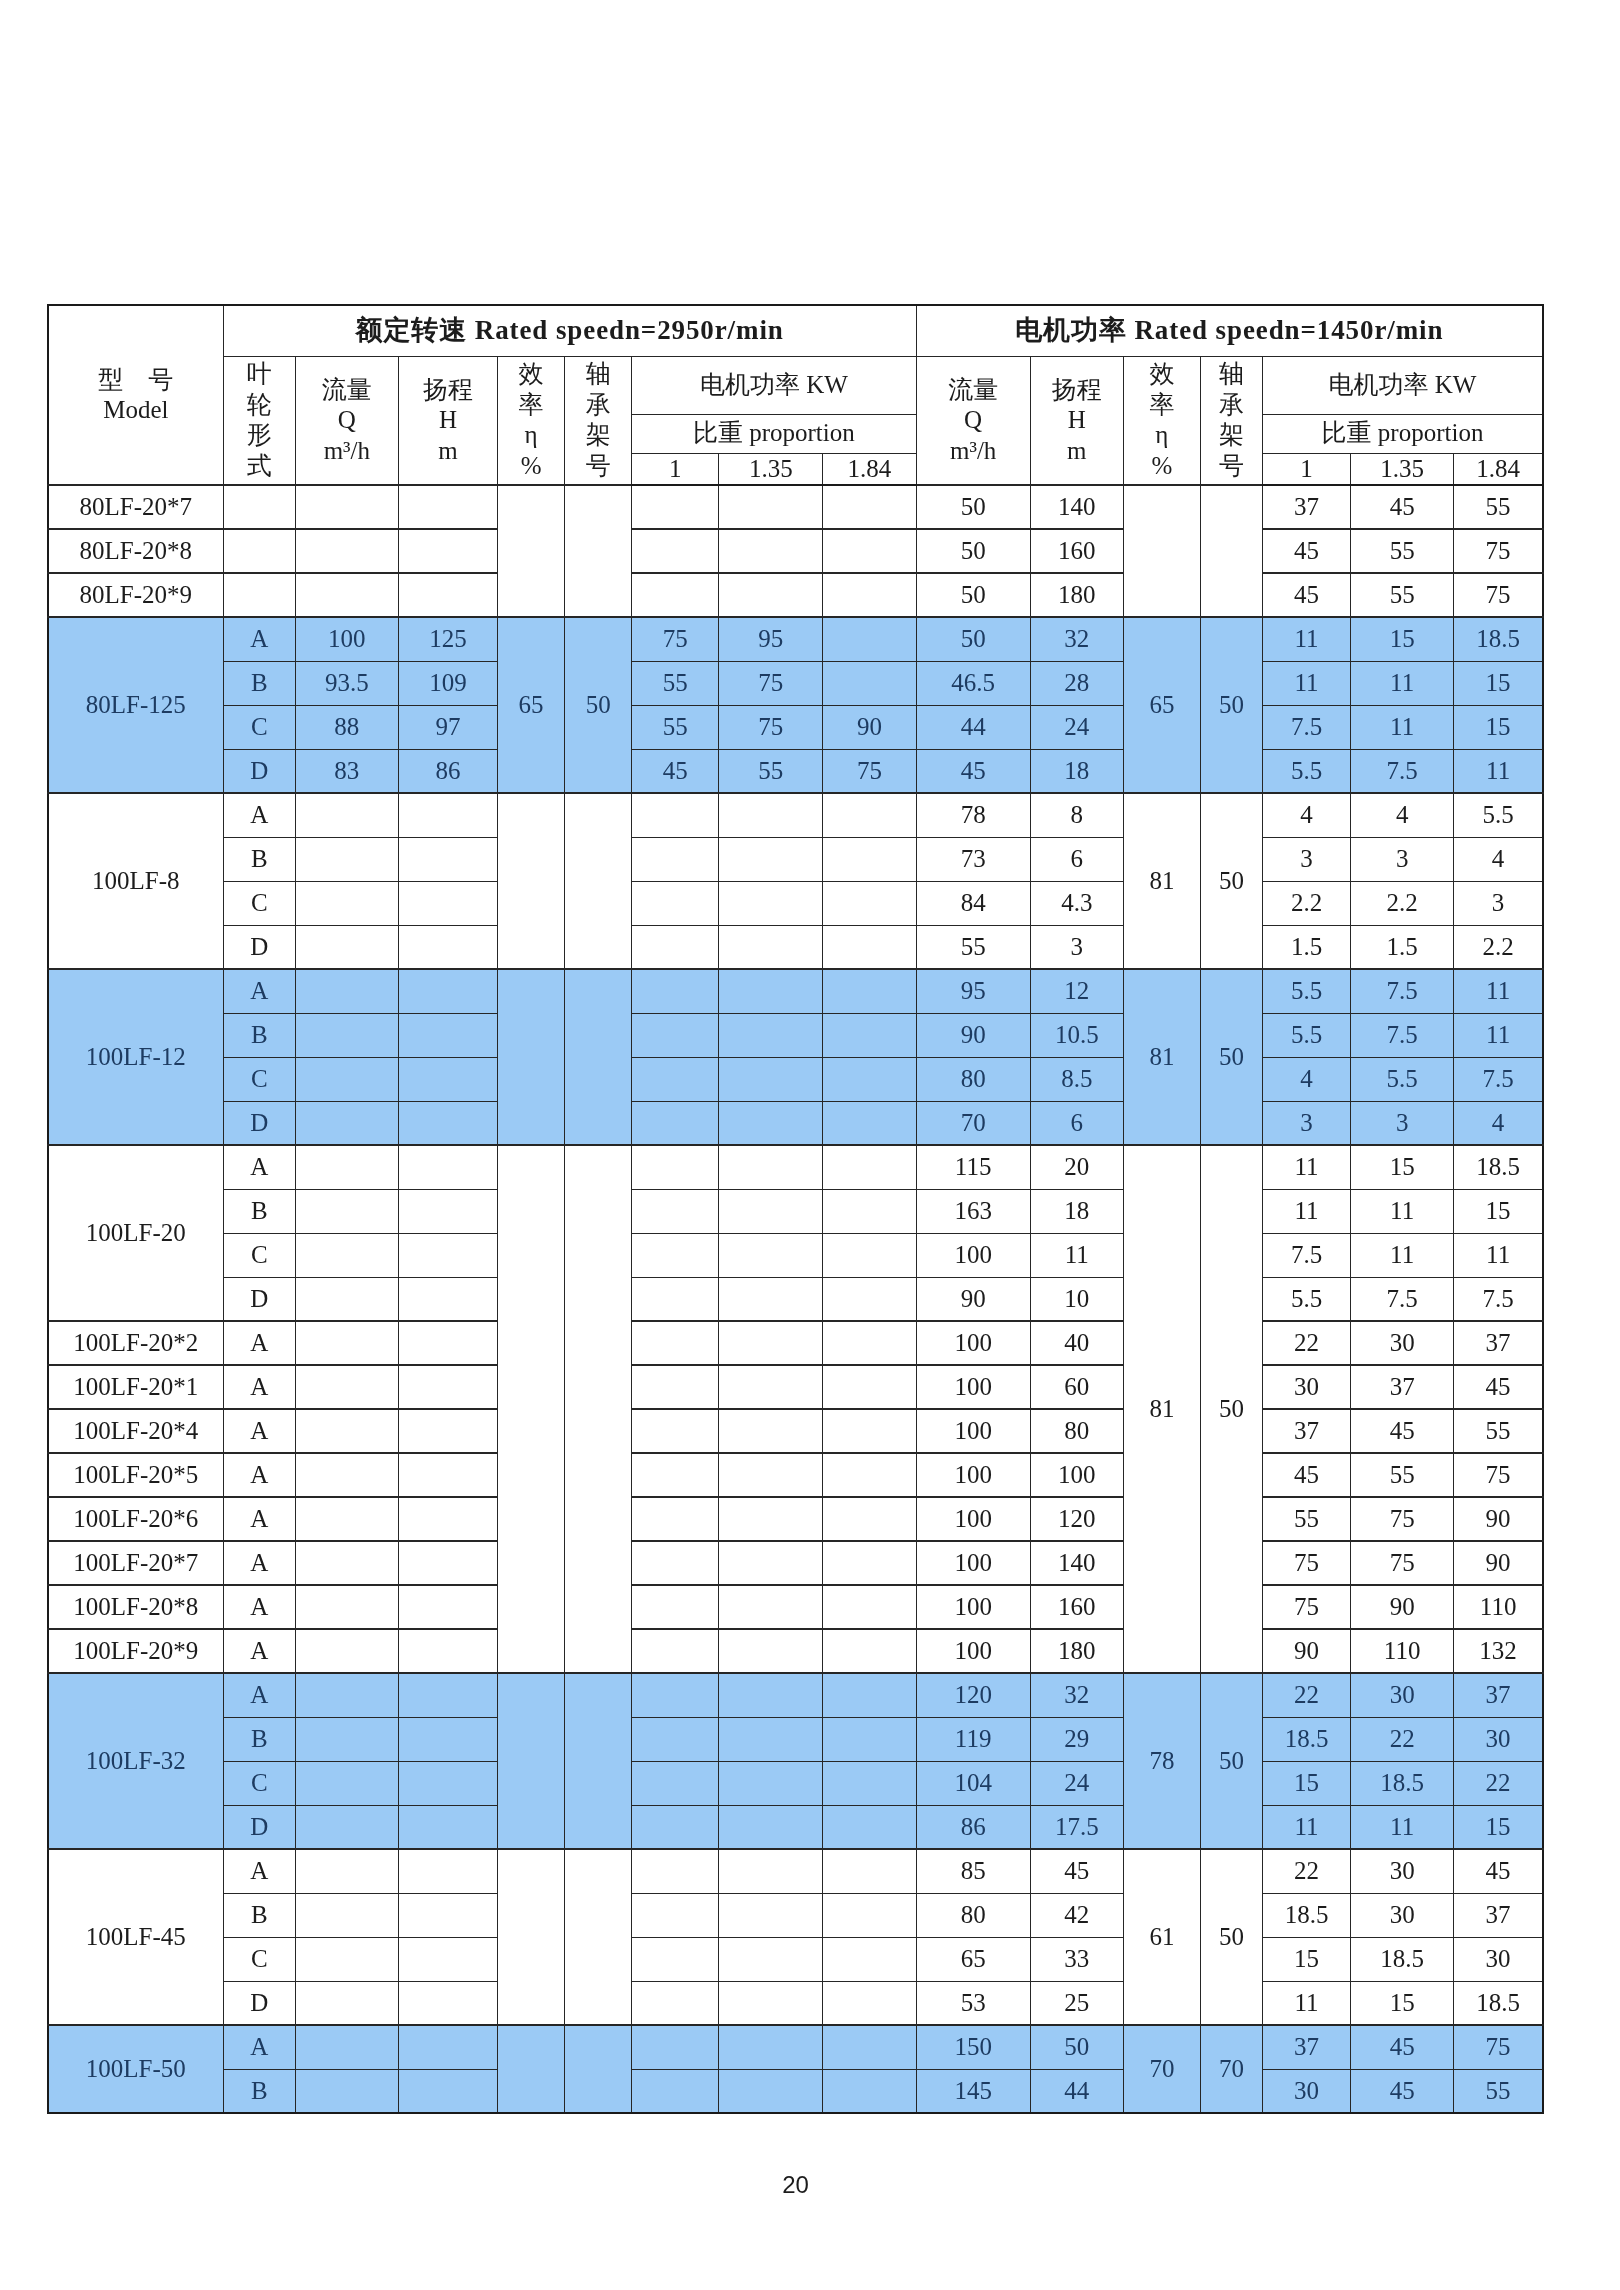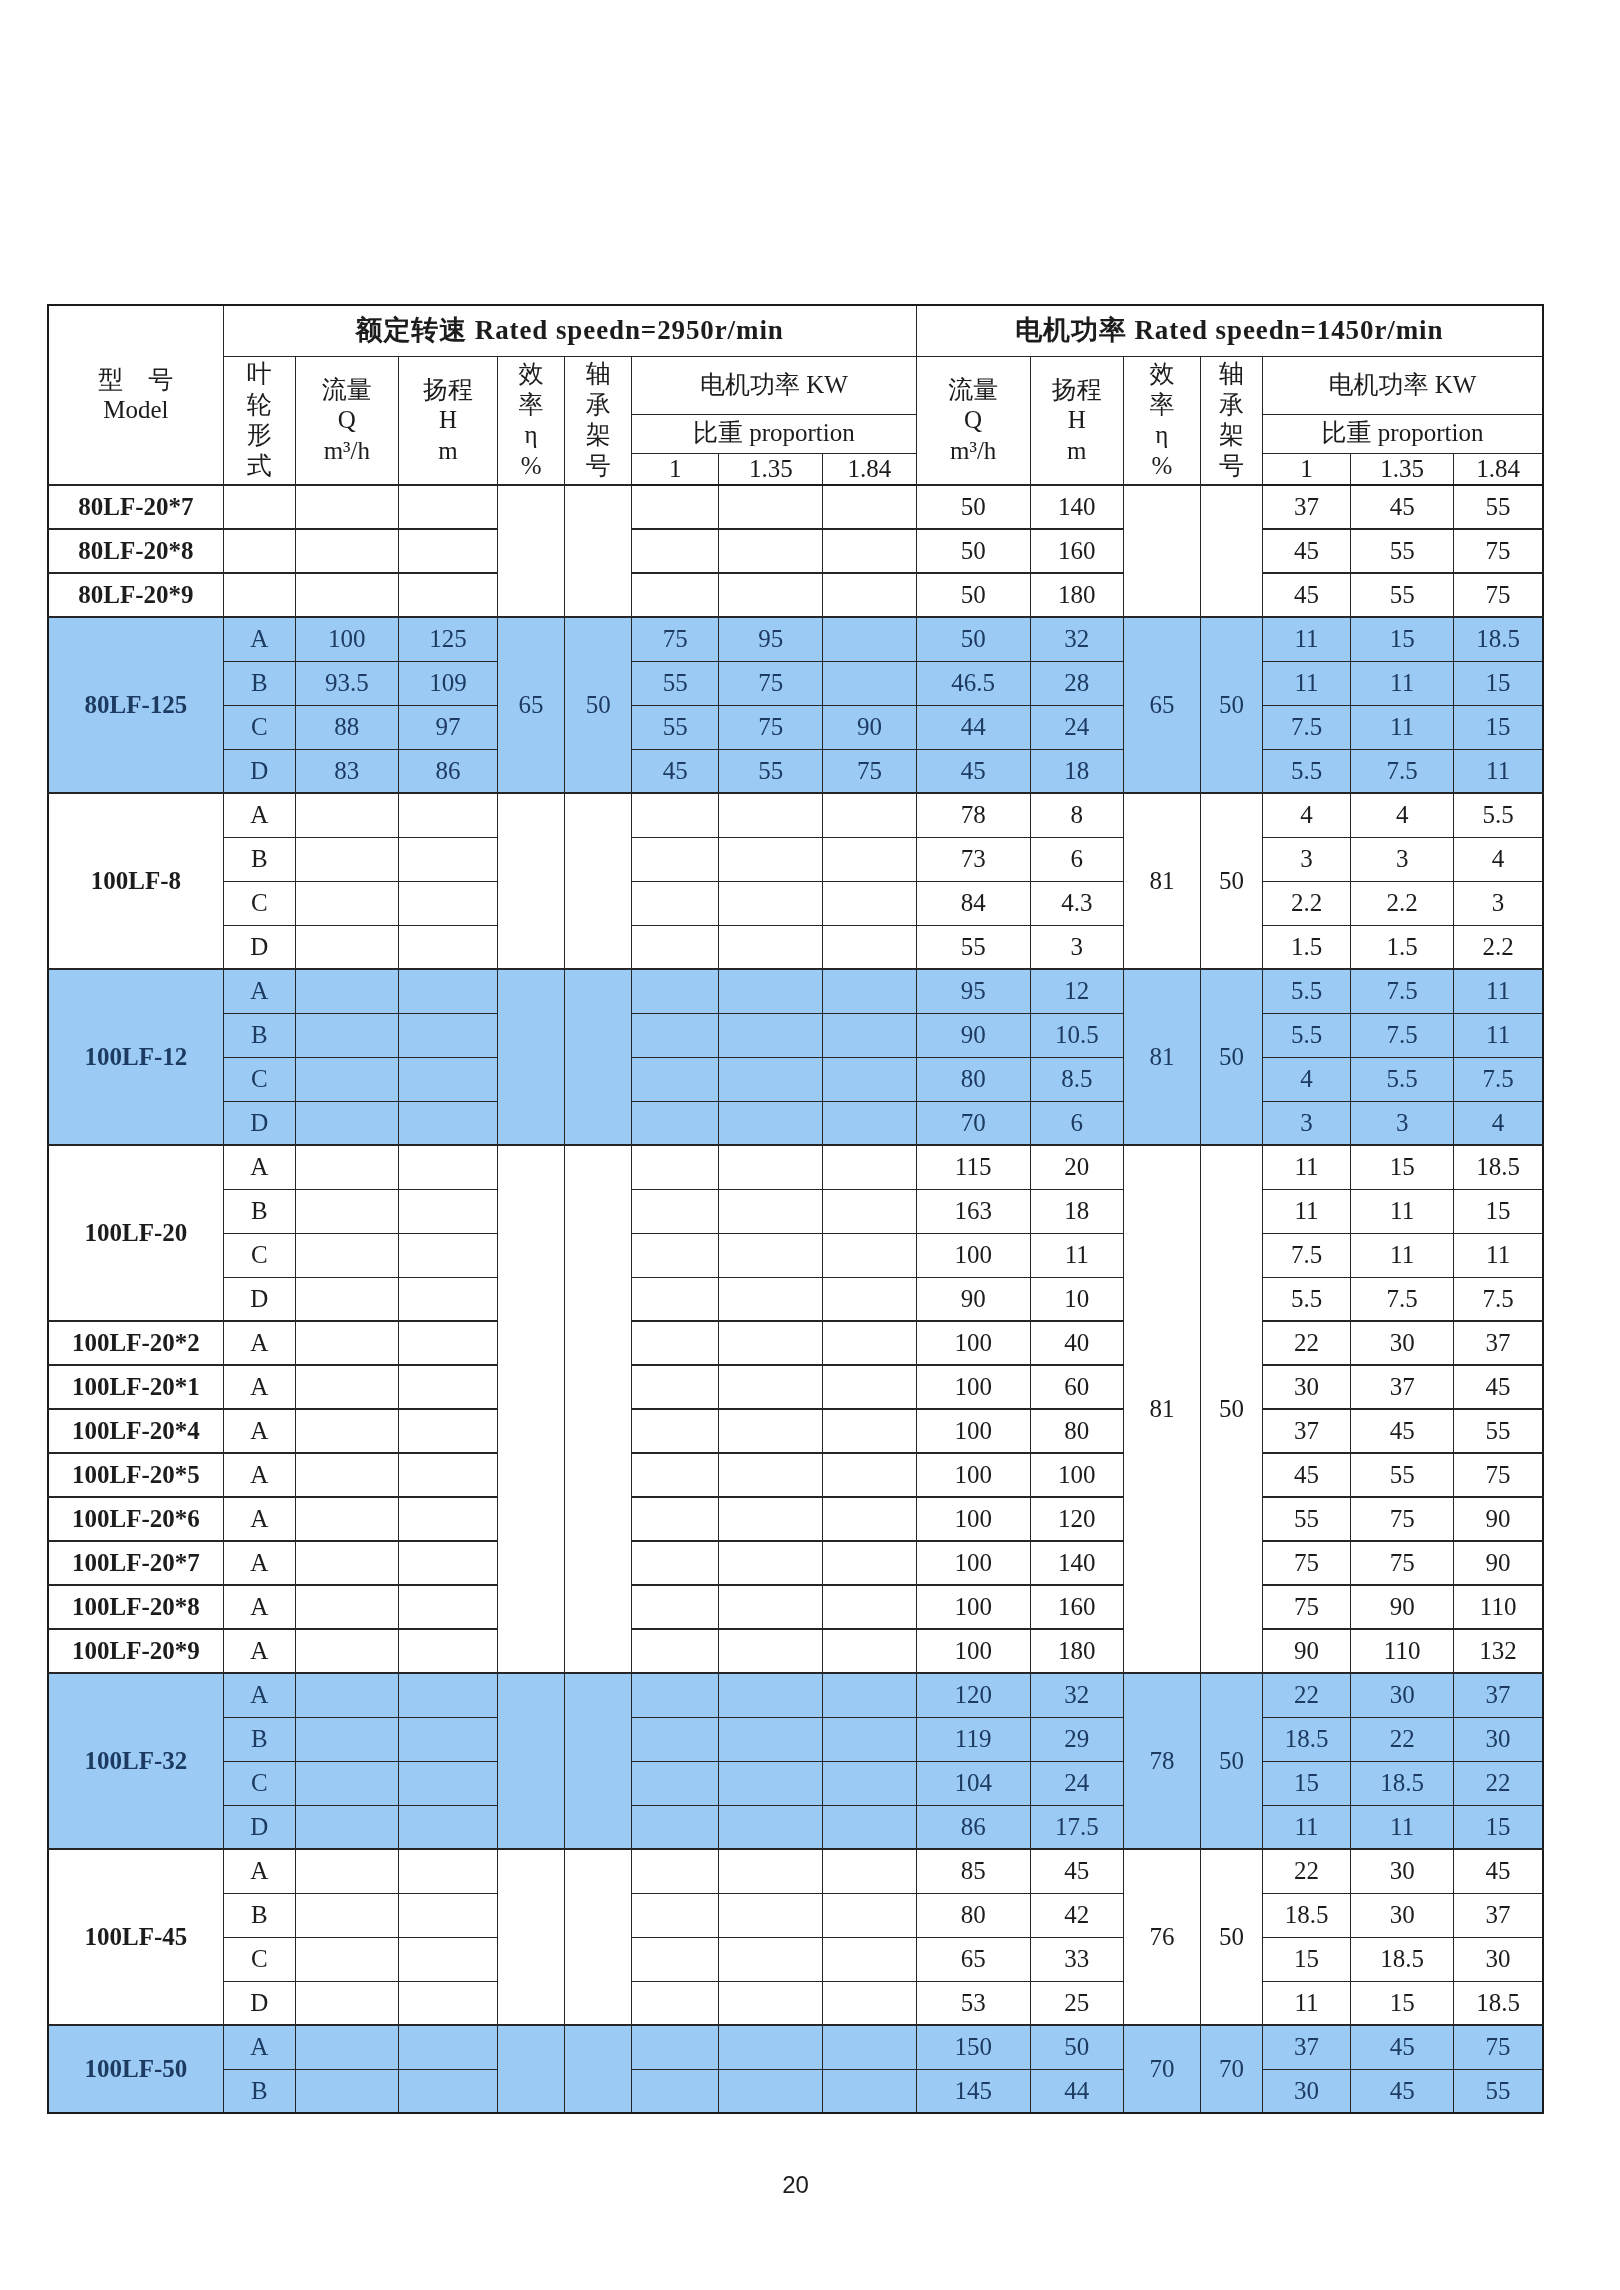--- a/index.html
+++ b/index.html
@@ -21,21 +21,21 @@
   thead th{white-space:pre-line;line-height:1.22;margin-top:25px;}
   thead tr.speed-row{height:51px;}
   thead tr.kw-row{height:58px;}
   thead tr.prop-row{height:39px;}
   thead tr.ratio-row{height:32px;}
   thead tr.ratio-row th{border-bottom:2.2px solid #1a1a1a;}
   th.speed-cell{font-weight:bold;font-size:27px;letter-spacing:0.9px;}
   tbody tr{height:44px;}
   tbody tr.hl{background:#9bcaf5;color:#1d3b61;}
   tbody tr.sep td{border-top-width:2.2px;}
-  td.model-cell{font-size:25px;font-weight:bold;}
+  td.model-cell{font-size:25px;}
   .page-num{
     position:absolute;left:47px;top:2171px;width:1497px;
     text-align:center;font-family:"Liberation Sans", sans-serif;
     font-size:24px;color:#1c1c1c;
   }
 </style>
 </head>
 <body>
 
 <table class="spec">
@@ -562,21 +562,21 @@
         <td>A</td>
         <td></td>
         <td></td>
         <td rowspan="4"></td>
         <td rowspan="4"></td>
         <td></td>
         <td></td>
         <td></td>
         <td>85</td>
         <td>45</td>
-        <td rowspan="4">76</td>
+        <td rowspan="4">61</td>
         <td rowspan="4">50</td>
         <td>22</td>
         <td>30</td>
         <td>45</td>
       </tr>
       <tr class="">
         <td>B</td>
         <td></td>
         <td></td>
         <td></td>

